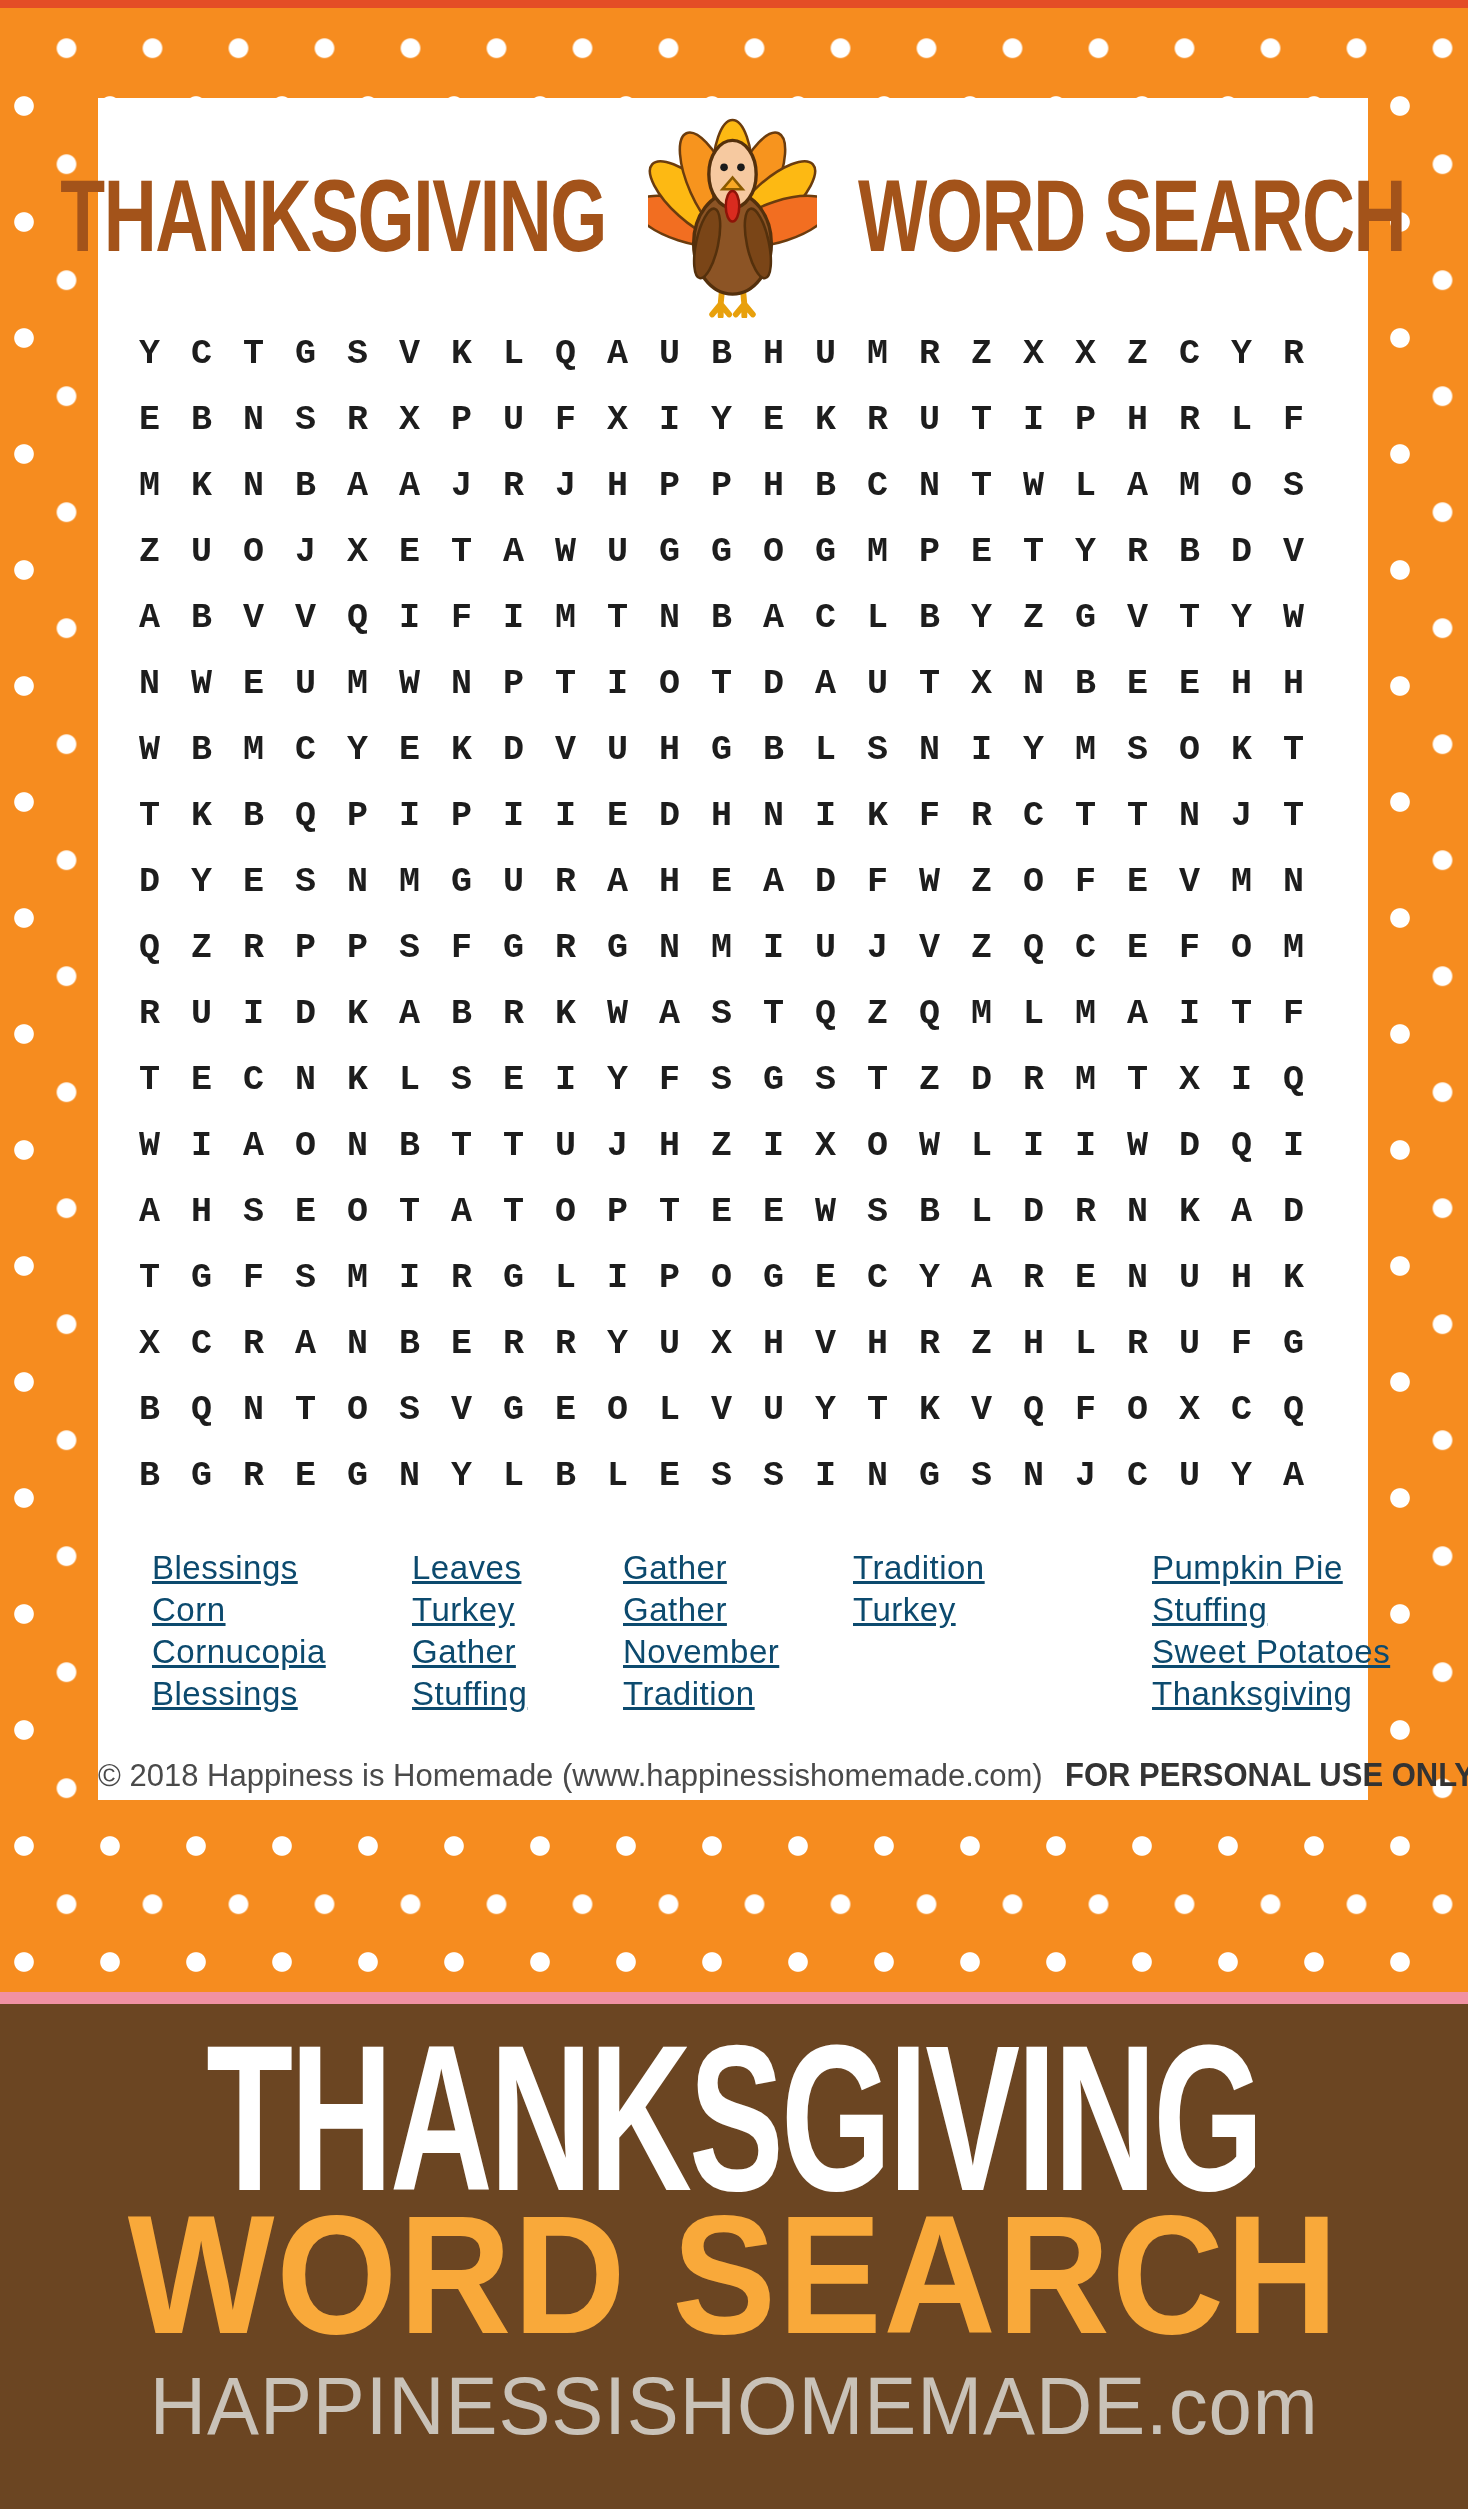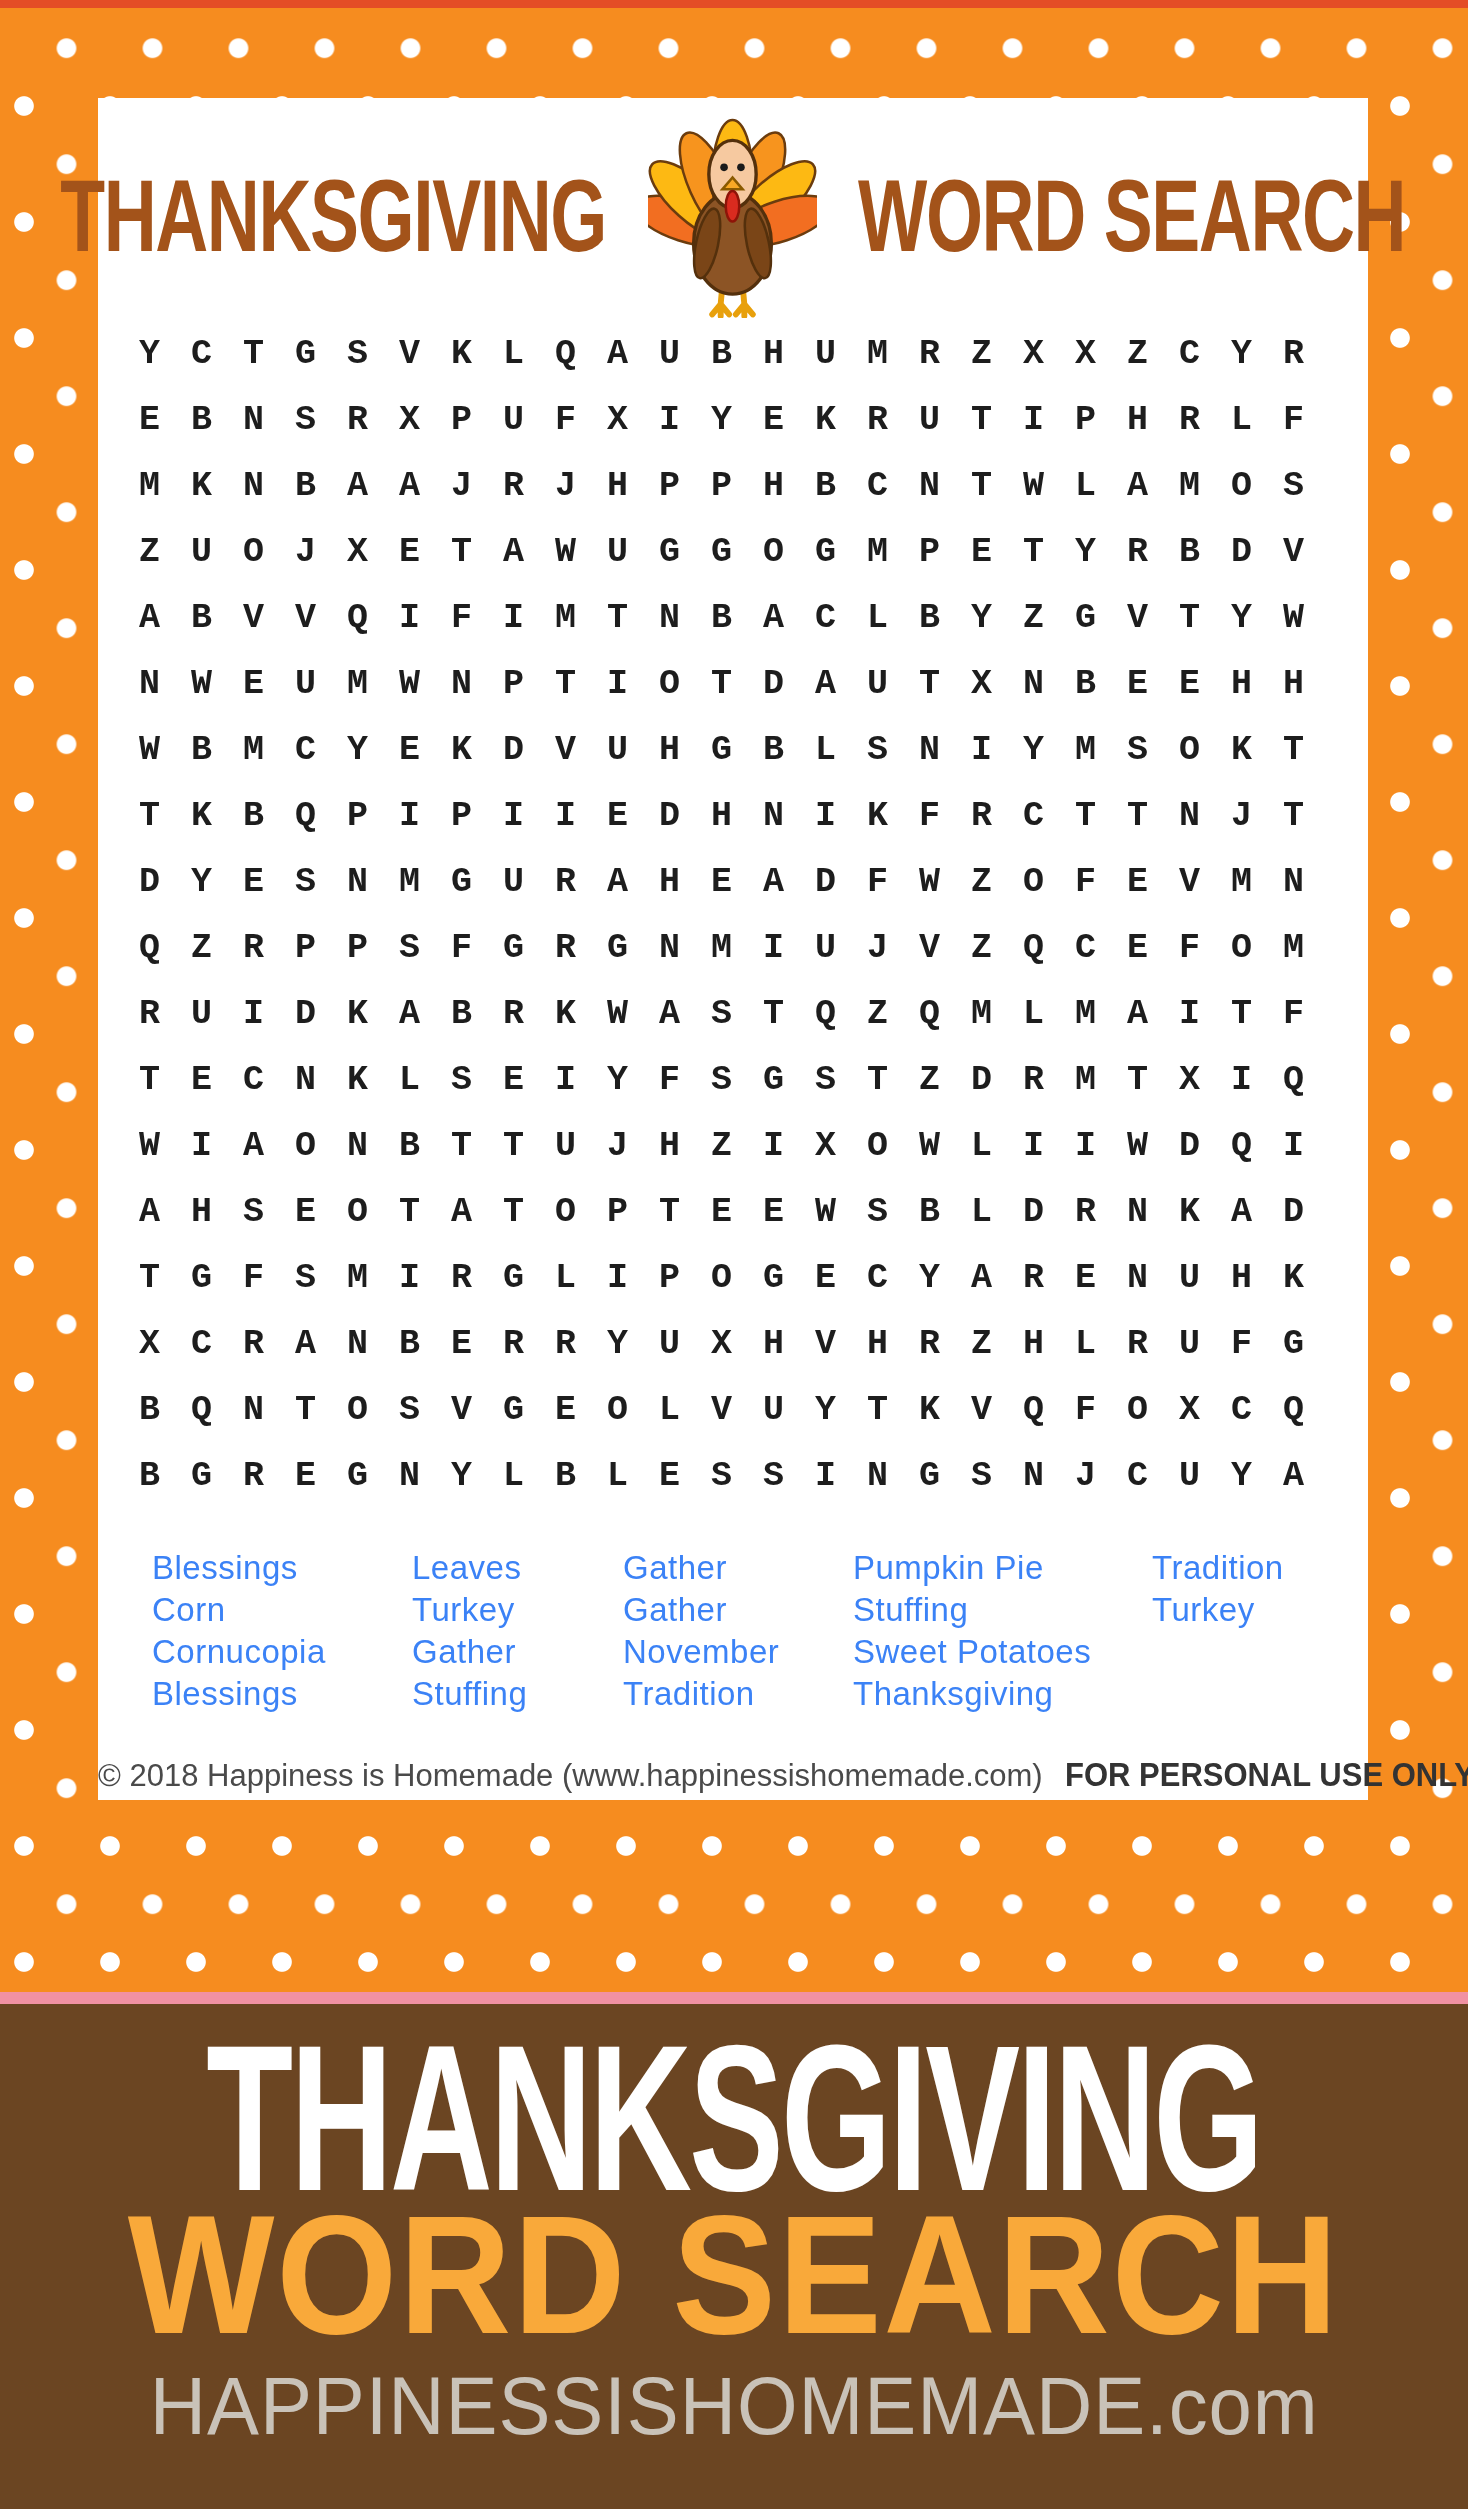--- a/index.html
+++ b/index.html
@@ -53,21 +53,21 @@
   .word-list{
     position:absolute;top:1449px;left:54px;right:29px;
     display:flex;
   }
   .word-col{flex:0 0 auto;}
   .word-col:nth-child(1){width:260px;}
   .word-col:nth-child(2){width:211px;}
   .word-col:nth-child(3){width:230px;}
   .word-col:nth-child(4){width:299px;}
   .word{
-    font-size:33px;line-height:42px;color:#3b82f6;letter-spacing:0.5px;
+    font-size:33px;line-height:42px;color:#0c4a6e;letter-spacing:0.5px;text-decoration:underline;
   }
   
   .copyright{
     position:absolute;bottom:5.9px;left:0;right:0;text-align:center;
     font-size:31px;color:#4a4a4a;white-space:nowrap;
   }
   .copyright .note{
     font-weight:bold;color:#333;letter-spacing:0;margin-left:13.7px;
     display:inline-block;transform:scaleY(1.05);
   }
@@ -569,29 +569,29 @@
           <div class="word">Gather</div>
           <div class="word">Stuffing</div>
         </div>
         <div class="word-col">
           <div class="word">Gather</div>
           <div class="word">Gather</div>
           <div class="word">November</div>
           <div class="word">Tradition</div>
         </div>
         <div class="word-col">
+          <div class="word">Tradition</div>
+          <div class="word">Turkey</div>
+        </div>
+        <div class="word-col">
           <div class="word">Pumpkin Pie</div>
           <div class="word">Stuffing</div>
           <div class="word">Sweet Potatoes</div>
           <div class="word">Thanksgiving</div>
         </div>
-        <div class="word-col">
-          <div class="word">Tradition</div>
-          <div class="word">Turkey</div>
-        </div>
       </div>
 
     <div class="copyright">
       <span>© 2018 Happiness is Homemade (www.happinessishomemade.com)</span>
       <span class="note">FOR PERSONAL USE ONLY!</span>
     </div>
 
   </div>
 </div>
 

